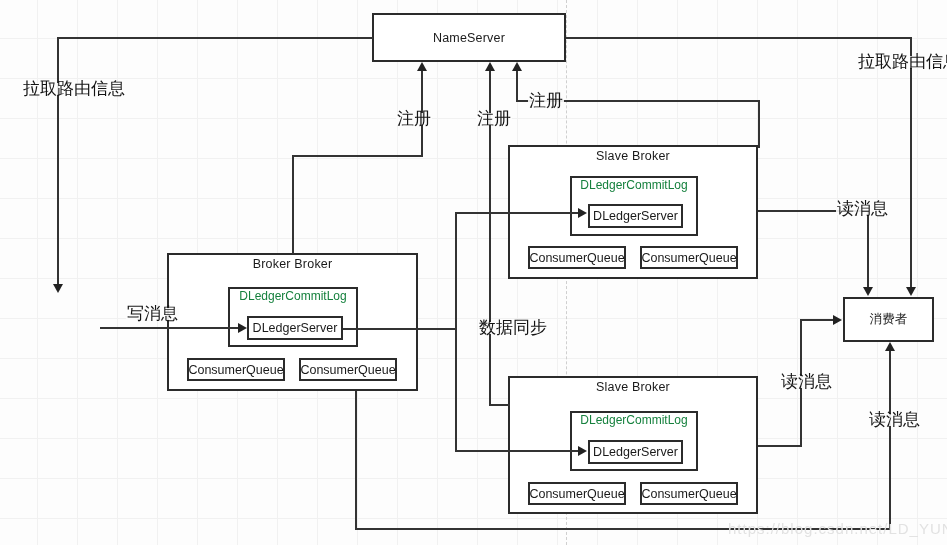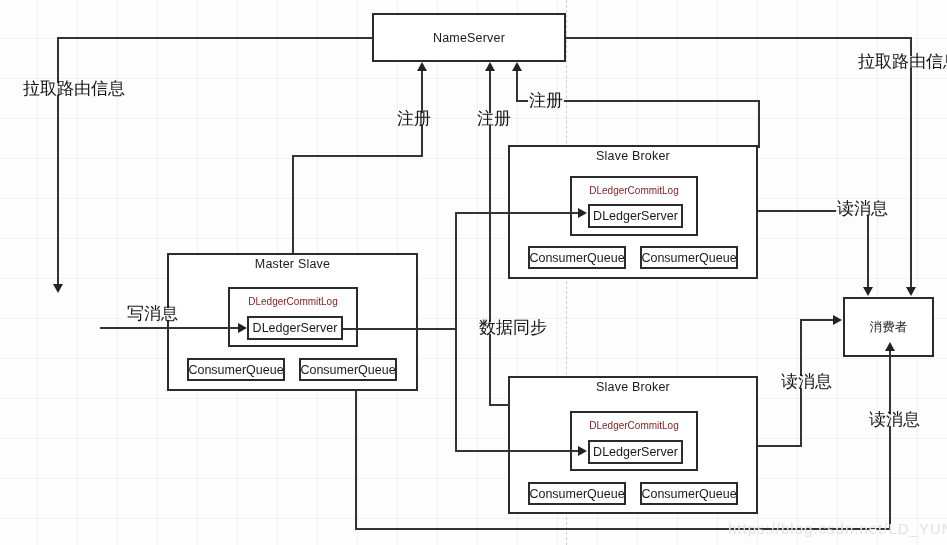--- a/index.html
+++ b/index.html
@@ -39,21 +39,21 @@
   .title-lbl{padding-top:2px;}
   .inner-box{
     position:absolute;
     background:#ffffff;
     border:2px solid #2b2b2b;
     box-sizing:border-box;
     display:flex;
     align-items:flex-start;
     justify-content:center;
   }
-  .inner-box > .lbl{font-size:10px;color:#7f1d1d;white-space:nowrap;padding-top:7px;}
+  .inner-box > .lbl{font-size:12px;color:#15803d;white-space:nowrap;}
   .leaf-box{
     position:absolute;
     background:#ffffff;
     border:2px solid #2b2b2b;
     box-sizing:border-box;
     display:flex;align-items:center;justify-content:center;
   }
   .leaf-box > .lbl{font-size:12.5px;color:#1a1a1a;white-space:nowrap;}
   .edge-label{
     position:absolute;
@@ -89,26 +89,26 @@
 
 <div id="canvas">
 
   <div class="dashed-guide" style="left:566px;top:0px;height:545px;"></div>
 
   <div class="box center" style="left:372px;top:13px;width:194px;height:49px;">
     <span class="lbl">NameServer</span>
   </div>
 
 
-  <div class="box center" style="left:843px;top:297px;width:91px;height:60px;">
+  <div class="box center" style="left:843px;top:297px;width:91px;height:45px;">
     <span class="lbl">消费者</span>
   </div>
 
   <div class="box" style="left:167px;top:253px;width:251px;height:138px;">
-    <span class="lbl title-lbl">Master Slave</span>
+    <span class="lbl title-lbl">Broker Broker</span>
   </div>
   <div class="inner-box" style="left:228px;top:287px;width:130px;height:60px;">
     <span class="lbl">DLedgerCommitLog</span>
   </div>
   <div class="leaf-box" style="left:247px;top:316px;width:96px;height:24px;">
     <span class="lbl">DLedgerServer</span>
   </div>
   <div class="leaf-box" style="left:187px;top:358px;width:98px;height:23px;">
     <span class="lbl">ConsumerQueue</span>
   </div>

